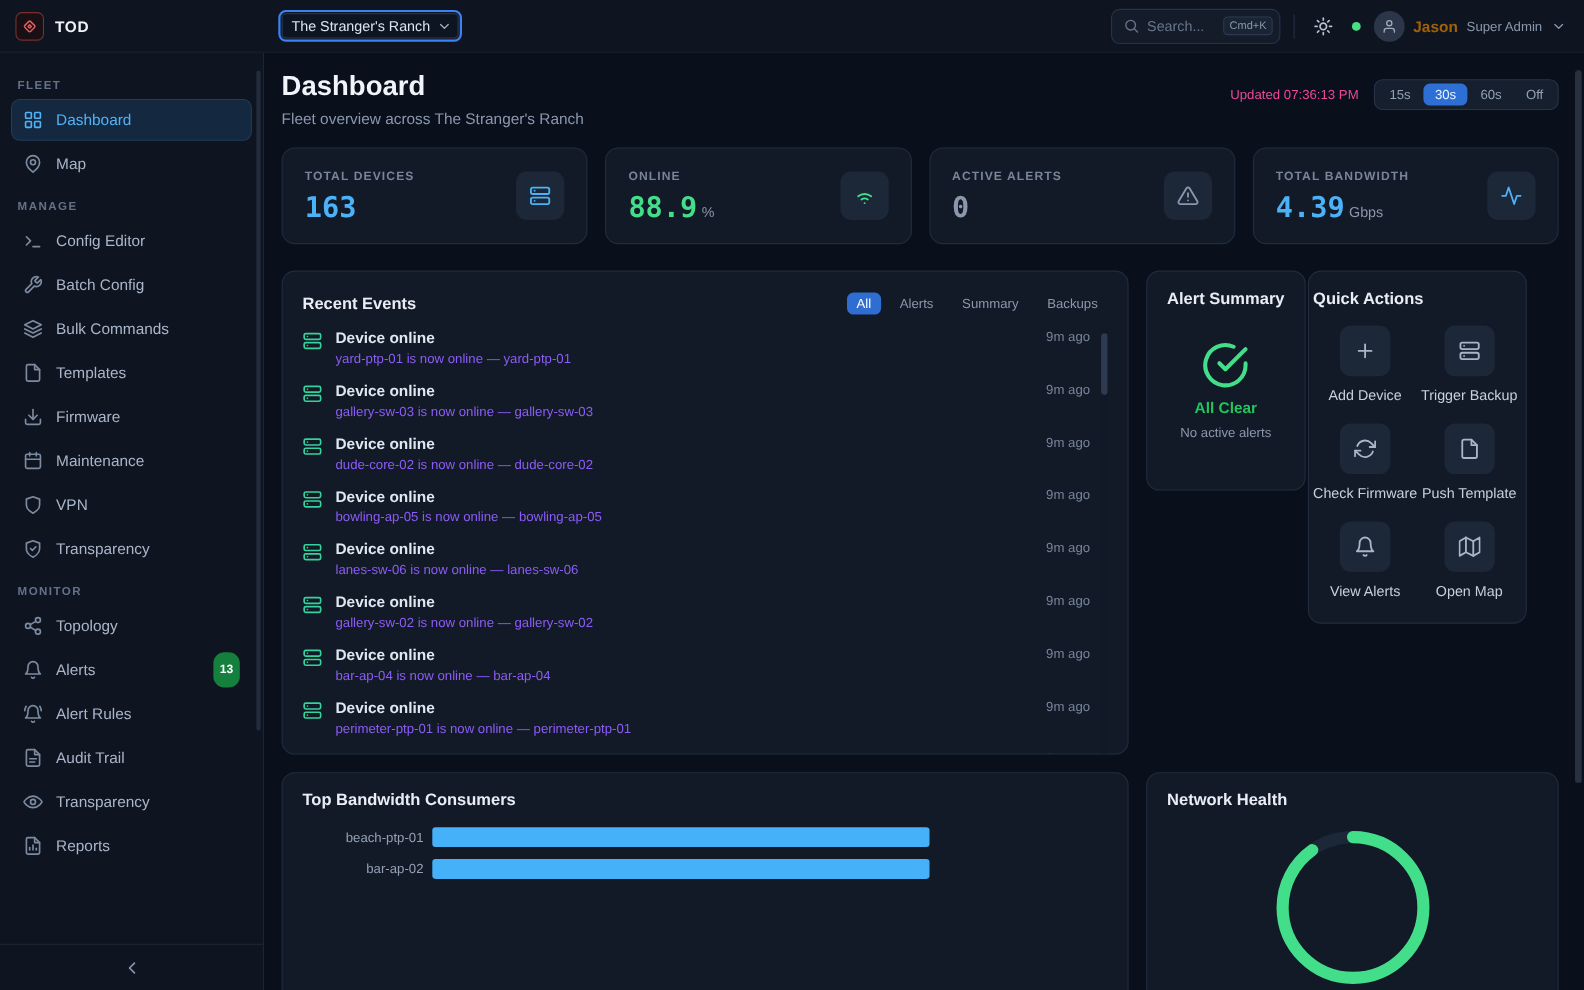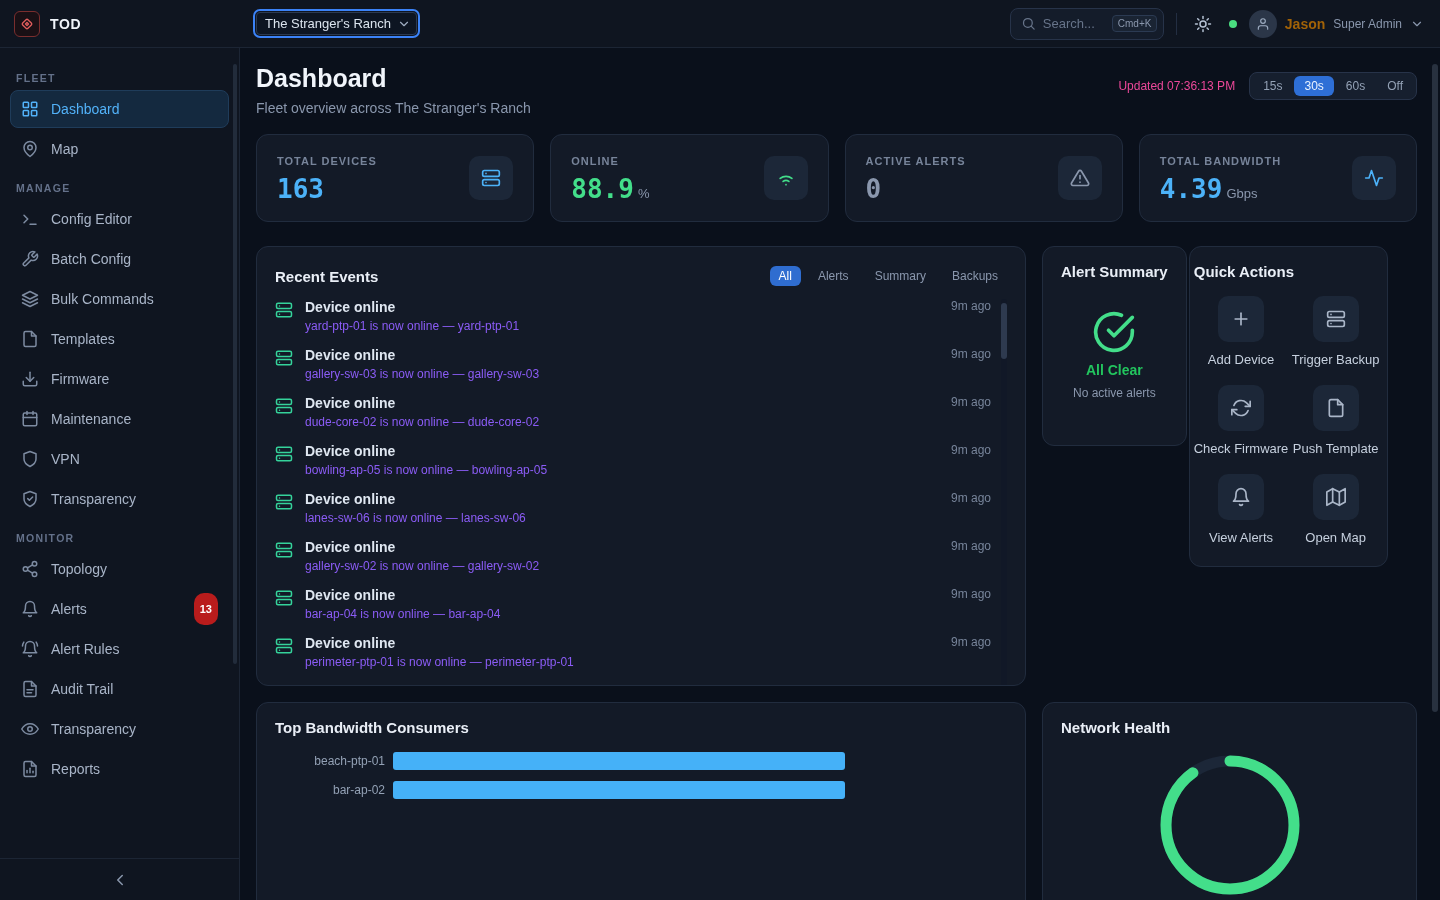--- a/index.html
+++ b/index.html
@@ -41,21 +41,21 @@
 
   
   .body{flex:1;display:flex;min-height:0}
   .sidebar{width:240px;flex:0 0 240px;background:#0f1520;border-right:1px solid #1c2534;display:flex;flex-direction:column;position:relative}
   .nav{flex:1;overflow:hidden;padding-top:10px}
   .section-label{font-size:10.5px;letter-spacing:1.3px;color:#64718a;font-weight:700;margin:14px 16px 6px}
   .nav-item{display:flex;align-items:center;gap:12px;height:38px;margin:2px 10px;padding:0 10px;border-radius:8px;color:#a9b5c8;font-size:14px;cursor:pointer;border:1px solid transparent}
   .nav-item .icon{color:#7d8ba1}
   .nav-item.active{background:#14293f;border-color:#1f3c5a;color:#52b2f9}
   .nav-item.active .icon{color:#52b2f9}
-  .badge{margin-left:auto;background:#b91c1c;color:#fff;font-size:11px;font-weight:700;min-width:20px;height:20px;border-radius:10px;display:flex;align-items:center;justify-content:center;padding:16px 6px}
+  .badge{margin-left:auto;background:#15803d;color:#fff;font-size:11px;font-weight:700;min-width:20px;height:20px;border-radius:10px;display:flex;align-items:center;justify-content:center;padding:16px 6px}
   .sidebar-footer{height:42px;border-top:1px solid #1c2534;display:flex;align-items:center;justify-content:center}
   .collapse-btn{background:none;border:0;color:#8a97ad;cursor:pointer;display:flex;align-items:center;justify-content:center}
   .side-scroll-thumb{position:absolute;right:2px;top:16px;width:4px;height:600px;background:#222c3b;border-radius:2px}
 
   
   .main{flex:1;min-width:0;background:#0a101b;padding:16px 23px 0 16px;position:relative;overflow:hidden}
   .page-header{display:flex;align-items:flex-start;justify-content:space-between;margin-bottom:18px}
   h1{font-size:25px;font-weight:700;color:#f1f5fb}
   .subtitle{font-size:14px;color:#8a97ad;margin-top:7px}
   .header-right{display:flex;align-items:center;gap:14px;margin-top:8px}

